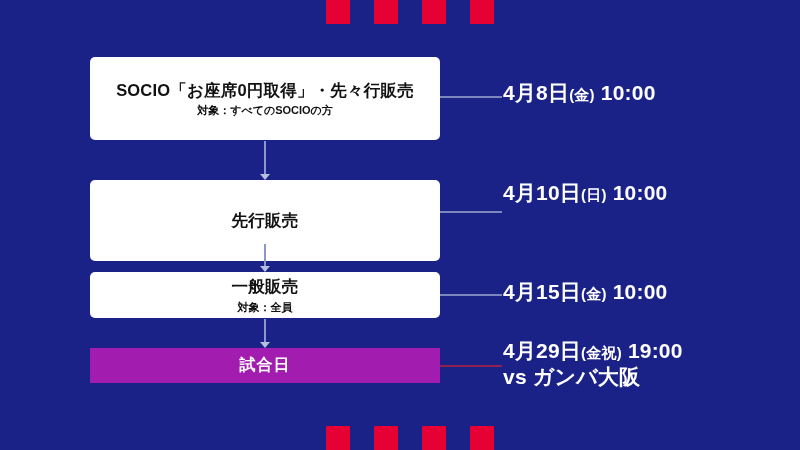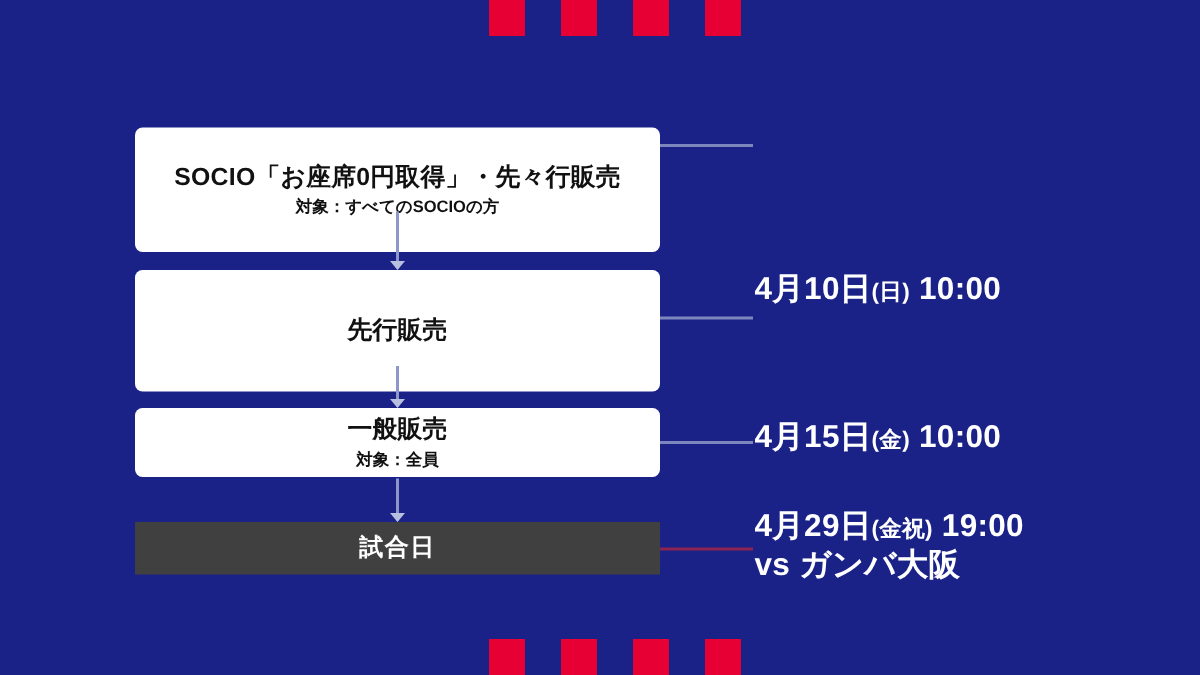--- a/index.html
+++ b/index.html
@@ -53,30 +53,30 @@
     white-space:nowrap;
   }
   .flow-box .box-sub {
     font-size:11px;
     font-weight:bold;
     line-height:1.3;
     margin-top:3px;
     white-space:nowrap;
   }
 
-  #box-1 { top:57px;  height:83px;margin-top:28px; }
+  #box-1 { top:57px;  height:83px; }
   #box-2 { top:180px; height:81px; }
   #box-3 { top:272px; height:46px;text-align:right; }
 
   
   #matchday-bar {
     position:absolute;
     left:90px; top:348px;
     width:350px; height:35px;
-    background:#404040;
+    background:#a21caf;
     display:flex;
     align-items:center;
     justify-content:center;
   }
   #matchday-bar .bar-label {
     font-size:16px;
     font-weight:bold;
     color:#ffffff;
     letter-spacing:1px;
   }
@@ -185,20 +185,24 @@
 
   <div id="matchday-bar">
     <span class="bar-label">試合日</span>
   </div>
 
   <div class="leader-line" id="leader-1"></div>
   <div class="leader-line" id="leader-2"></div>
   <div class="leader-line" id="leader-3"></div>
   <div class="leader-line red" id="leader-4"></div>
 
+  <div class="date-label" id="date-1">
+    <div class="date-line"><span>4月8日</span><span class="wd">(金)</span>
+      <span>10:00</span></div>
+  </div>
 
   <div class="date-label" id="date-2">
     <div class="date-line"><span>4月10日</span><span class="wd">(日)</span>
       <span>10:00</span></div>
   </div>
 
   <div class="date-label" id="date-3">
     <div class="date-line"><span>4月15日</span><span class="wd">(金)</span>
       <span>10:00</span></div>
   </div>

